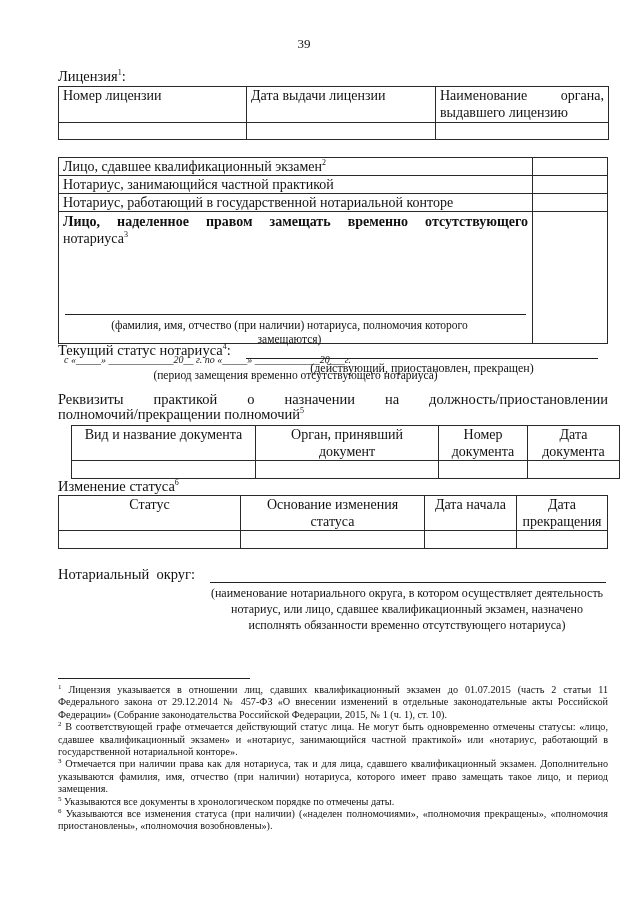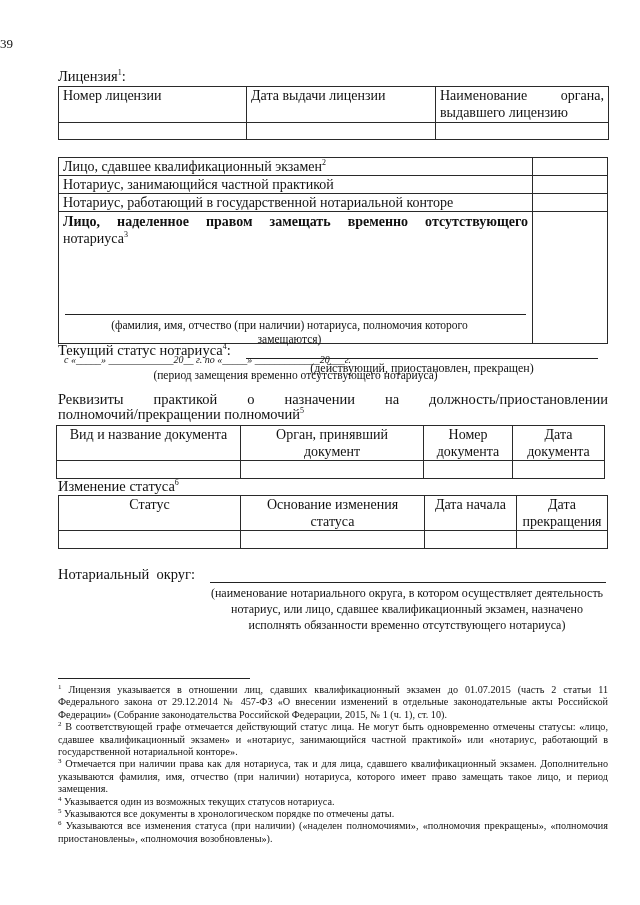--- a/index.html
+++ b/index.html
@@ -2,21 +2,21 @@
 <html><head>
 <meta charset="utf-8">
 <style>
   html, body { margin: 0; padding: 0; background: #ffffff; }
   body {
     width: 640px; height: 905px; position: relative; overflow: hidden;
     font-family: "Liberation Serif", "DejaVu Serif", serif;
     color: #111111;
   }
   .abs { position: absolute; }
-  .page-number { left: 0; width: 608px; top: 36px; font-size: 13px; }
+  .page-number { left: 0; width: 608px; top: 36px; text-align: center; font-size: 13px; }
   .label { font-size: 14.5px; white-space: nowrap; }
   sup { font-size: 8px; line-height: 0; vertical-align: super; }
 
   table.doc { position: absolute; border-collapse: collapse; table-layout: fixed; font-size: 14px; }
   table.doc td { border: 1px solid #2a2a2a; padding: 0 4px; vertical-align: top; line-height: 17px; }
   .center { text-align: center; }
   .justify-two { display: flex; justify-content: space-between; }
 
   .underline-field { border-bottom: 1px solid #222; position: absolute; }
   .hint { font-size: 11.5px; text-align: center; line-height: 14px; }
@@ -105,21 +105,21 @@
 <div class="abs label justify-two" style="left:58px; top:391px; width:550px;">
   <span>Реквизиты</span>
   <span>практикой</span>
   <span>о</span>
   <span>назначении</span>
   <span>на</span>
   <span>должность/приостановлении</span>
 </div>
 <div class="abs label" style="left:58px; top:406px;"><span>полномочий/прекращении полномочий</span><sup>5</sup></div>
 
-<table class="doc" style="left:56px; top:425px; width:548px;">
+<table class="doc" style="left:71px; top:425px; width:548px;">
   <colgroup>
       <col style="width:184px">
       <col style="width:183px">
       <col style="width:89px">
       <col style="width:92px">
     </colgroup>
   <tbody>
       <tr style="height:34px;">
     <td class="center" style="padding:0 2px;">Вид и название документа</td>
     <td class="center" style="padding:0 30px;">Орган, принявший документ</td>
@@ -162,16 +162,15 @@
 
 <div class="abs label" style="left:58px; top:566px; white-space:pre;">Нотариальный  округ:</div>
 <div class="underline-field" style="left:210px; top:567px; width:396px; height:15px;"></div>
 <div class="abs hint" style="left:206px; width:402px; top:585px; font-size:12px; line-height:16px;">(наименование нотариального округа, в котором осуществляет деятельность нотариус, или лицо, сдавшее квалификационный экзамен, назначено исполнять обязанности временно отсутствующего нотариуса)</div>
 
 <div class="abs fn-rule"></div>
 <div class="abs footnotes">
   <p><sup>1</sup> <span>Лицензия указывается в отношении лиц, сдавших квалификационный экзамен до 01.07.2015 (часть 2 статьи 11 Федерального закона от 29.12.2014 № 457-ФЗ «О внесении изменений в отдельные законодательные акты Российской Федерации» (Собрание законодательства Российской Федерации, 2015, № 1 (ч. 1), ст. 10).</span></p>
   <p><sup>2</sup> <span>В соответствующей графе отмечается действующий статус лица. Не могут быть одновременно отмечены статусы: «лицо, сдавшее квалификационный экзамен» и «нотариус, занимающийся частной практикой» или «нотариус, работающий в государственной нотариальной конторе».</span></p>
   <p><sup>3</sup> <span>Отмечается при наличии права как для нотариуса, так и для лица, сдавшего квалификационный экзамен. Дополнительно указываются фамилия, имя, отчество (при наличии) нотариуса, которого имеет право замещать такое лицо, и период замещения.</span></p>
-  <p><sup>4</sup> <span>Указывается один из возможных текущих статусов нотариуса.</span></p>
   <p><sup>5</sup> <span>Указываются все документы в хронологическом порядке по отмечены даты.</span></p>
   <p><sup>6</sup> <span>Указываются все изменения статуса (при наличии) («наделен полномочиями», «полномочия прекращены», «полномочия приостановлены», «полномочия возобновлены»).</span></p>
 </div>
 
 </body></html>

